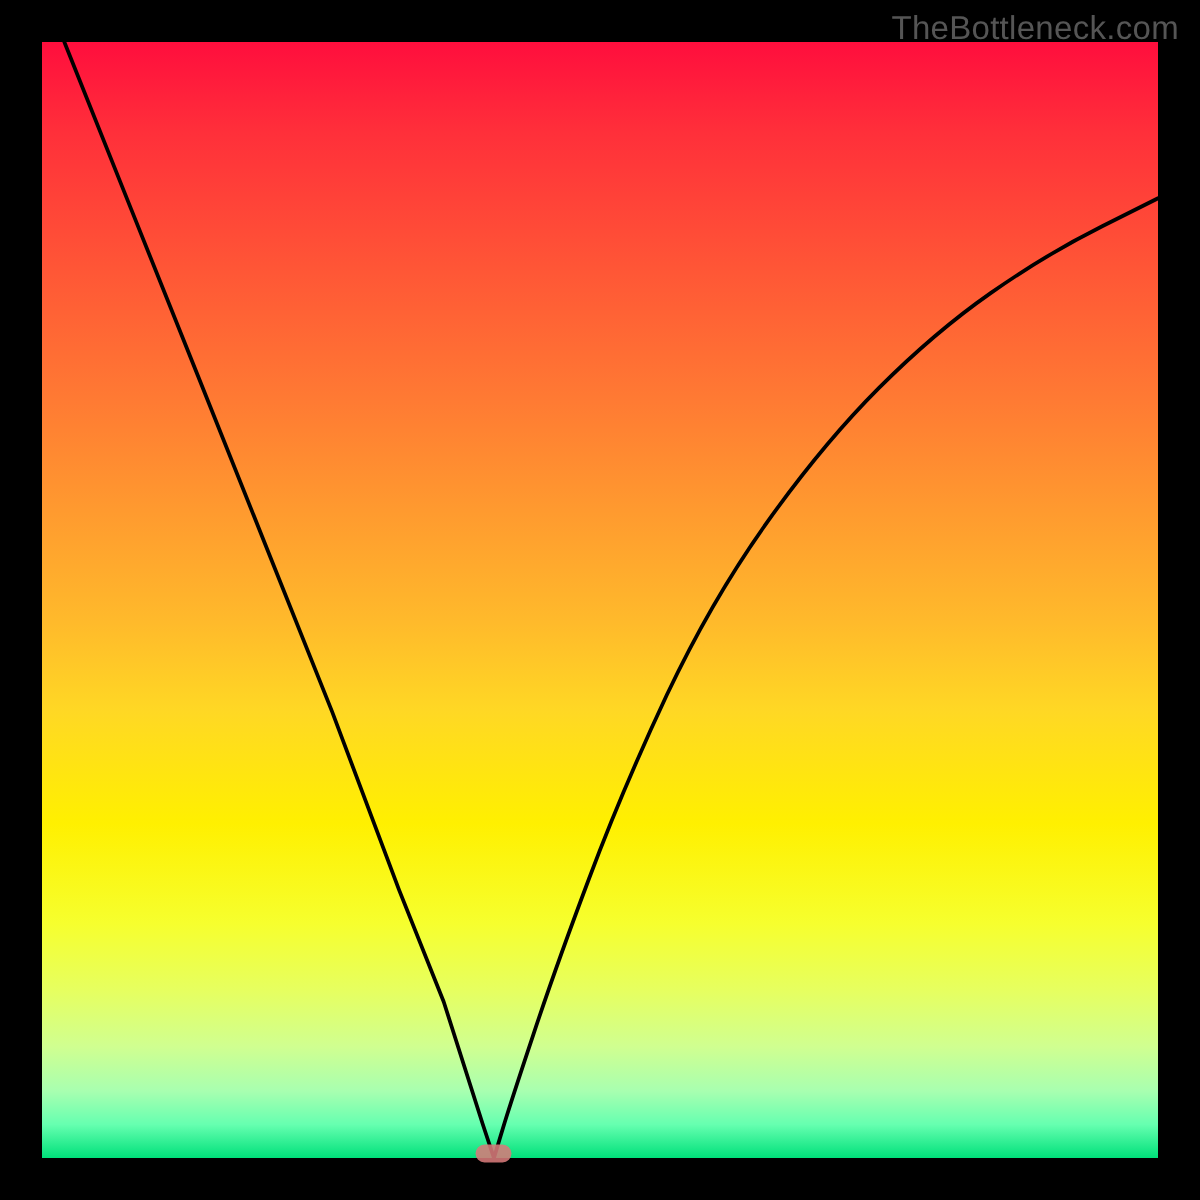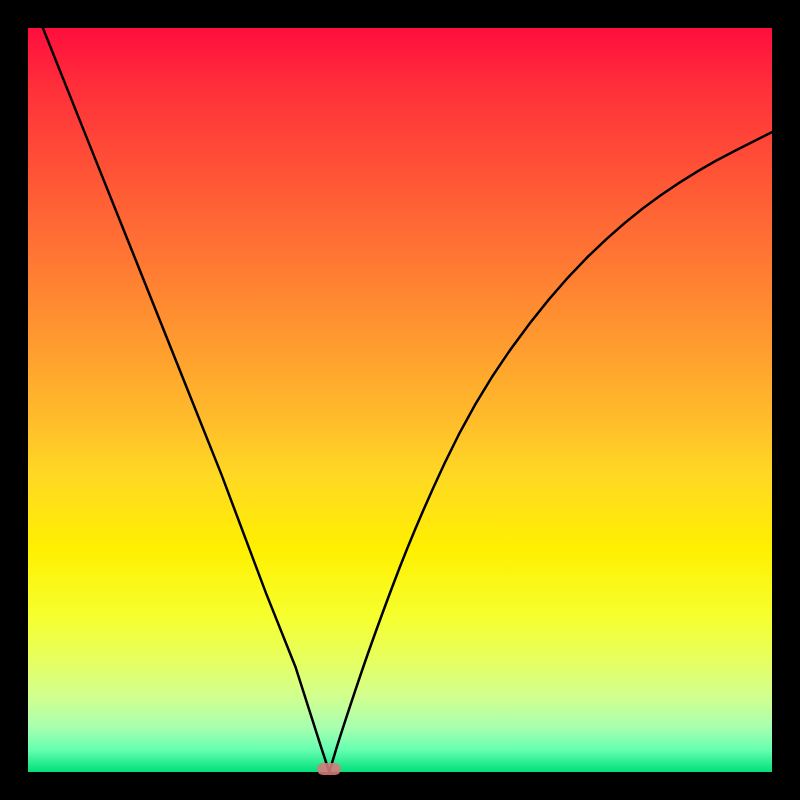--- a/index.html
+++ b/index.html
@@ -76,20 +76,21 @@
     background: #d77a7a;
     opacity: 0.88;
     z-index: 3;
     transform: translate(-50%, -50%);
   }
 </style>
 </head>
 <body>
 
 <div class="container">
+  <div class="watermark">TheBottleneck.com</div>
 
   <div class="plot-frame">
     <div class="gradient-area"></div>
 
     <svg class="curve-svg" viewBox="0 0 744 744" preserveAspectRatio="none">
       <path id="curve-path" class="curve-path" d="M14.9 0.0 L59.5 111.6 L104.2 223.2 L148.8 334.8 L193.4 446.4 L238.1 565.4 L267.8 639.8 L293.9 721.7 L301.3 744.0 L301.3 744.0 Q301.3 744.0 306.9 725.4 Q312.5 706.8 327.4 662.2 Q342.2 617.5 364.6 558.0 Q386.9 498.5 416.6 435.2 Q446.4 372.0 483.6 319.9 Q520.8 267.8 558.0 230.6 Q595.2 193.4 632.4 167.4 Q669.6 141.4 706.8 122.8 L744.0 104.2"></path>
     </svg>
 
     <div id="marker" class="marker" style="left: 301.32px; top: 741.024px;"></div>
   </div>

